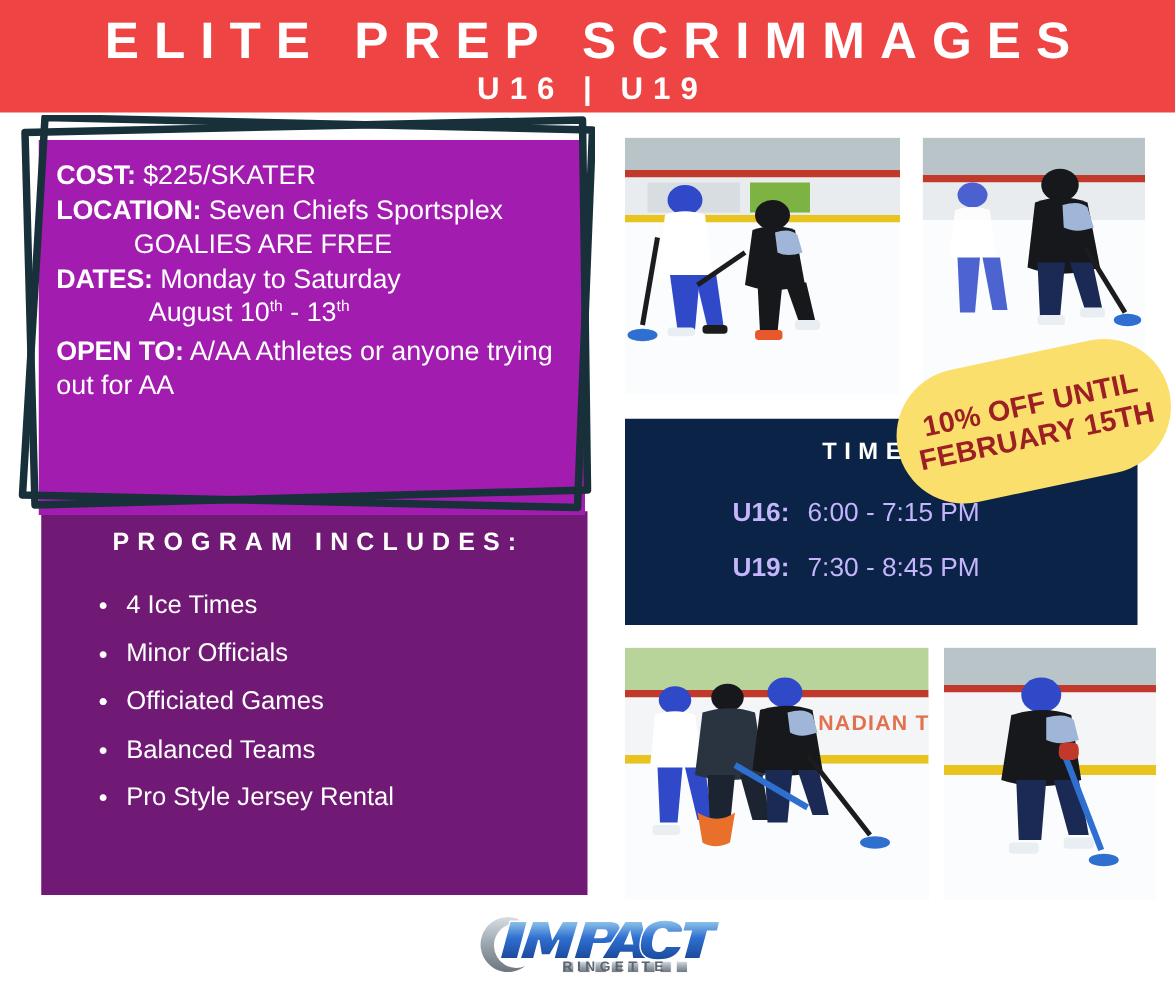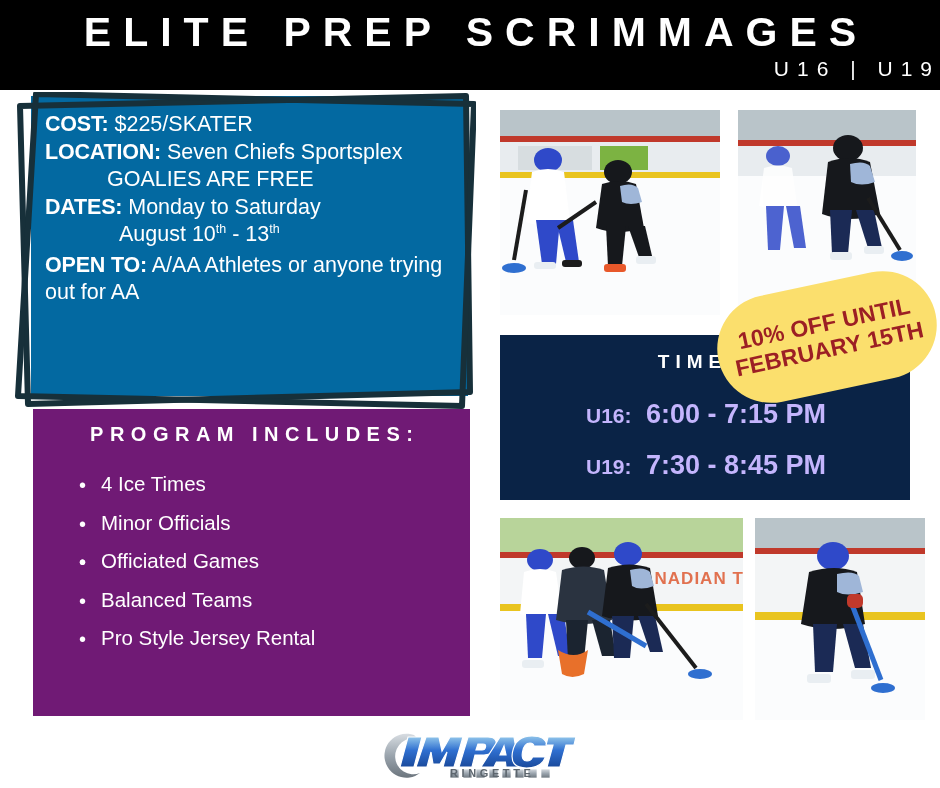--- a/index.html
+++ b/index.html
@@ -12,61 +12,60 @@
     overflow: hidden;
     font-family: "Liberation Sans", sans-serif;
     -webkit-font-smoothing: antialiased;
   }
 
   
   .header {
     position: absolute;
     left: 0; top: 0;
     width: 940px; height: 90px;
-    background: #000000;
+    background: #ef4444;
     color: #ffffff;
     text-align: center;
   }
   .header-title {
     margin: 0;
     padding-top: 11px;
     font-size: 41px;
     font-weight: bold;
     letter-spacing: 12px;
     line-height: 1.05;
     text-indent: 12px;
     color: #ffffff;
   }
   .header-sub {
     margin: 0;
     padding-top: 3px;
-    font-size: 21px;
-    font-weight: normal;
+    font-size: 25px;
+    font-weight: bold;
     letter-spacing: 8px;
     text-indent: 8px;
     color: #ffffff;
-    text-align: right;
   }
 
   
   .sketch-frame {
     position: absolute;
     left: 14px; top: 92px;
     width: 462px; height: 320px;
     pointer-events: none;
     z-index: 5;
   }
   .sketch-frame svg { display: block; }
 
   
   .info-box {
     position: absolute;
-    left: 31px; top: 96px;
+    left: 31px; top: 112px;
     width: 437px; height: 300px;
-    background: #0369a1;
+    background: #a21caf;
     z-index: 3;
     padding: 10px 14px 0 14px;
     box-sizing: border-box;
   }
   .info-line {
     color: #ffffff;
     font-size: 21.5px;
     line-height: 1.0;
     margin: 0 0 6px 0;
     white-space: nowrap;
@@ -170,22 +169,22 @@
     margin-bottom: 20px;
     color: #c4b5fd;
   }
   .times-row .t-label {
     font-size: 21px;
     font-weight: bold;
     width: 60px;
     flex: none;
   }
   .times-row .t-value {
-    font-size: 27px;
-    font-weight: bold;
+    font-size: 21px;
+    font-weight: normal;
   }
 
   
   .badge {
     position: absolute;
     left: 716px; top: 283px;
     width: 222px; height: 108px;
     z-index: 8;
     transform: rotate(-12deg);
   }

